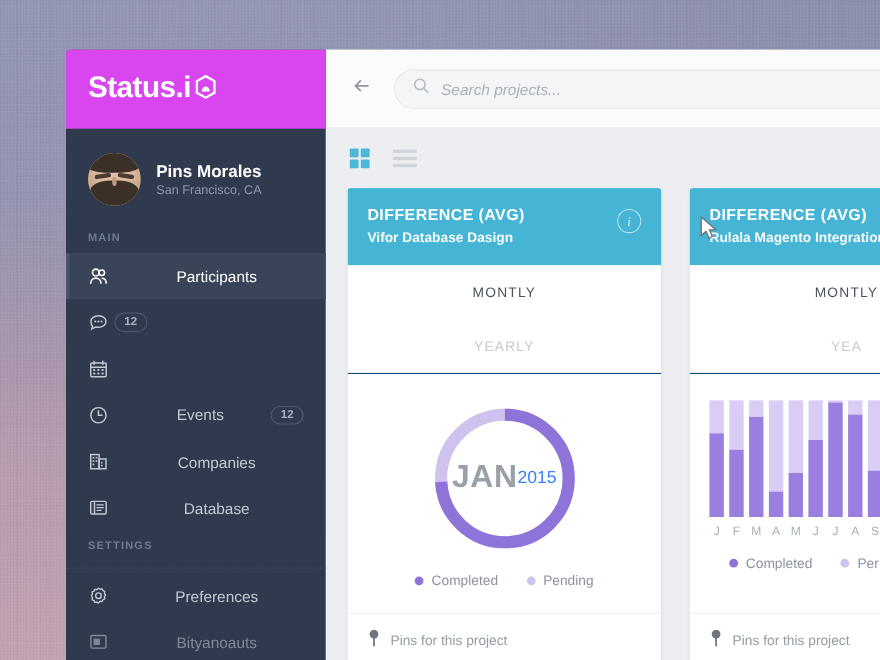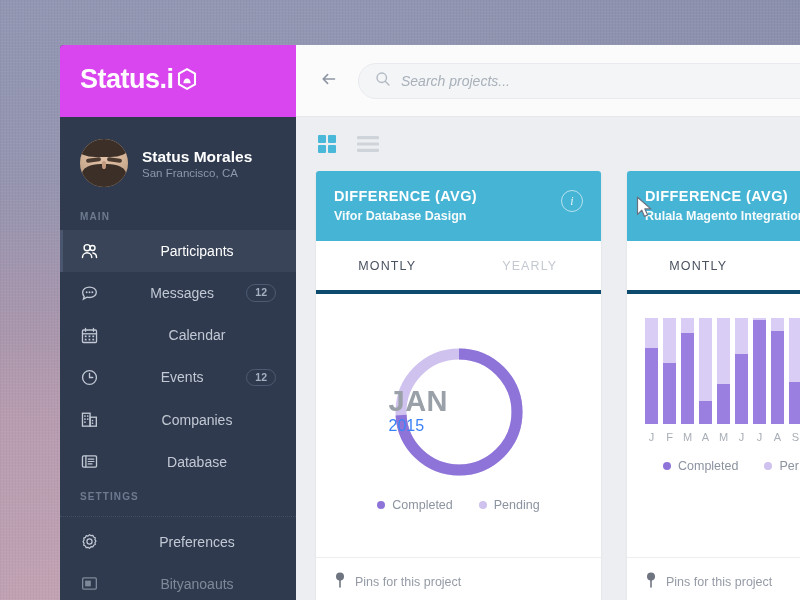--- a/index.html
+++ b/index.html
@@ -175,39 +175,39 @@
   .card-sub { font-size: 12.5px; font-weight: bold; margin-top: 5px; opacity: .95; }
   .info-icon {
     width: 22px; height: 22px; border-radius: 50%;
     border: 1.5px solid rgba(255,255,255,.6);
     color: rgba(255,255,255,.85);
     font-size: 12px; font-style: italic; font-family: "Liberation Serif", serif;
     display: flex; align-items: center; justify-content: center;
     flex: 0 0 22px; margin-top: 2px; cursor: pointer;
   }
   .card-tabs {
-    display: flex; border-bottom: 4px solid #0c4a6e;
+    display: flex; border-bottom: 1px solid #0c4a6e; flex-direction: column;
   }
   .card-tab {
     flex: 1; text-align: center; padding: 18px 0 17px;
     font-size: 12.5px; letter-spacing: 1.1px; color: #c4c9d1; cursor: pointer;
   }
   .card-tab.active { color: #4a5260; }
 
   .card-body {
     flex: 1; display: flex; flex-direction: column;
     align-items: center; justify-content: center;
     padding: 16px 0 0; min-height: 0;
   }
 
   
   .donut-wrap { position: relative; width: 140px; height: 140px; }
   .donut-center {
     position: absolute; inset: 0;
-    display: flex; flex-direction: column; justify-content: center;
+    display: flex; flex-direction: row; align-items: center; justify-content: center;
   }
   .donut-m { font-size: 29px; font-weight: bold; color: #9aa0a8; line-height: 1; letter-spacing: .5px; }
   .donut-y { font-size: 16px; color: #3b82f6; line-height: 1.25; }
 
   
   .bars {
     display: flex; align-items: flex-end; gap: 5px;
     height: 106px; padding-left: 6px;
   }
   .bar { width: 13px; height: 100%; background: #d9cdf5; display: flex; flex-direction: column; justify-content: flex-end; }
@@ -256,21 +256,21 @@
     <div class="profile">
       <div class="avatar">
         <div class="face"></div>
         <div class="hair"></div>
         <div class="beard"></div>
         <div class="brow l"></div>
         <div class="brow r"></div>
         <div class="nose"></div>
       </div>
       <div>
-        <div class="prof-name">Status Morales</div>
+        <div class="prof-name">Pins Morales</div>
         <div class="prof-loc">San Francisco, CA</div>
       </div>
     </div>
 
     <div class="section-label">MAIN</div>
 
     <div class="nav-item active">
       <span class="ico">
         <svg width="19" height="19" viewBox="0 0 20 20">
             <circle cx="7.5" cy="6" r="3.2" fill="none" stroke="#ffffff" stroke-width="1.5"></circle>
@@ -284,41 +284,39 @@
 
     <div class="nav-item">
       <span class="ico">
         <svg width="19" height="19" viewBox="0 0 20 20">
             <path d="M10 3.2c4 0 7.2 2.4 7.2 5.5s-3.2 5.5-7.2 5.5c-.9 0-1.8-.1-2.6-.3L3.6 16l.8-2.8C3.3 12.2 2.8 10.9 2.8 8.7c0-3.1 3.2-5.5 7.2-5.5z" fill="none" stroke="#c2c9d4" stroke-width="1.4"></path>
             <circle cx="7" cy="8.7" r="1" fill="#c2c9d4"></circle>
             <circle cx="10" cy="8.7" r="1" fill="#c2c9d4"></circle>
             <circle cx="13" cy="8.7" r="1" fill="#c2c9d4"></circle>
           </svg>
       </span>
-      <span class="lbl">Messages</span>
       <span class="badge">12</span>
     </div>
 
     <div class="nav-item">
       <span class="ico">
         <svg width="19" height="19" viewBox="0 0 20 20">
             <rect x="2.6" y="4.2" width="14.8" height="13.2" rx="1.2" fill="none" stroke="#c2c9d4" stroke-width="1.4"></rect>
             <path d="M2.6 8.2h14.8" stroke="#c2c9d4" stroke-width="1.4"></path>
             <path d="M5.8 2.6v3M14.2 2.6v3" stroke="#c2c9d4" stroke-width="1.4" stroke-linecap="round"></path>
             <g fill="#c2c9d4">
               <rect x="5" y="10" width="1.9" height="1.8"></rect>
               <rect x="9" y="10" width="1.9" height="1.8"></rect>
               <rect x="13" y="10" width="1.9" height="1.8"></rect>
               <rect x="5" y="13.4" width="1.9" height="1.8"></rect>
               <rect x="9" y="13.4" width="1.9" height="1.8"></rect>
               <rect x="13" y="13.4" width="1.9" height="1.8"></rect>
             </g>
           </svg>
       </span>
-      <span class="lbl">Calendar</span>
     </div>
 
     <div class="nav-item">
       <span class="ico">
         <svg width="19" height="19" viewBox="0 0 20 20">
             <circle cx="10" cy="10" r="7.3" fill="none" stroke="#c2c9d4" stroke-width="1.4"></circle>
             <path d="M10 5.6V10h3.4" fill="none" stroke="#c2c9d4" stroke-width="1.4" stroke-linecap="round"></path>
           </svg>
       </span>
       <span class="lbl">Events</span>

